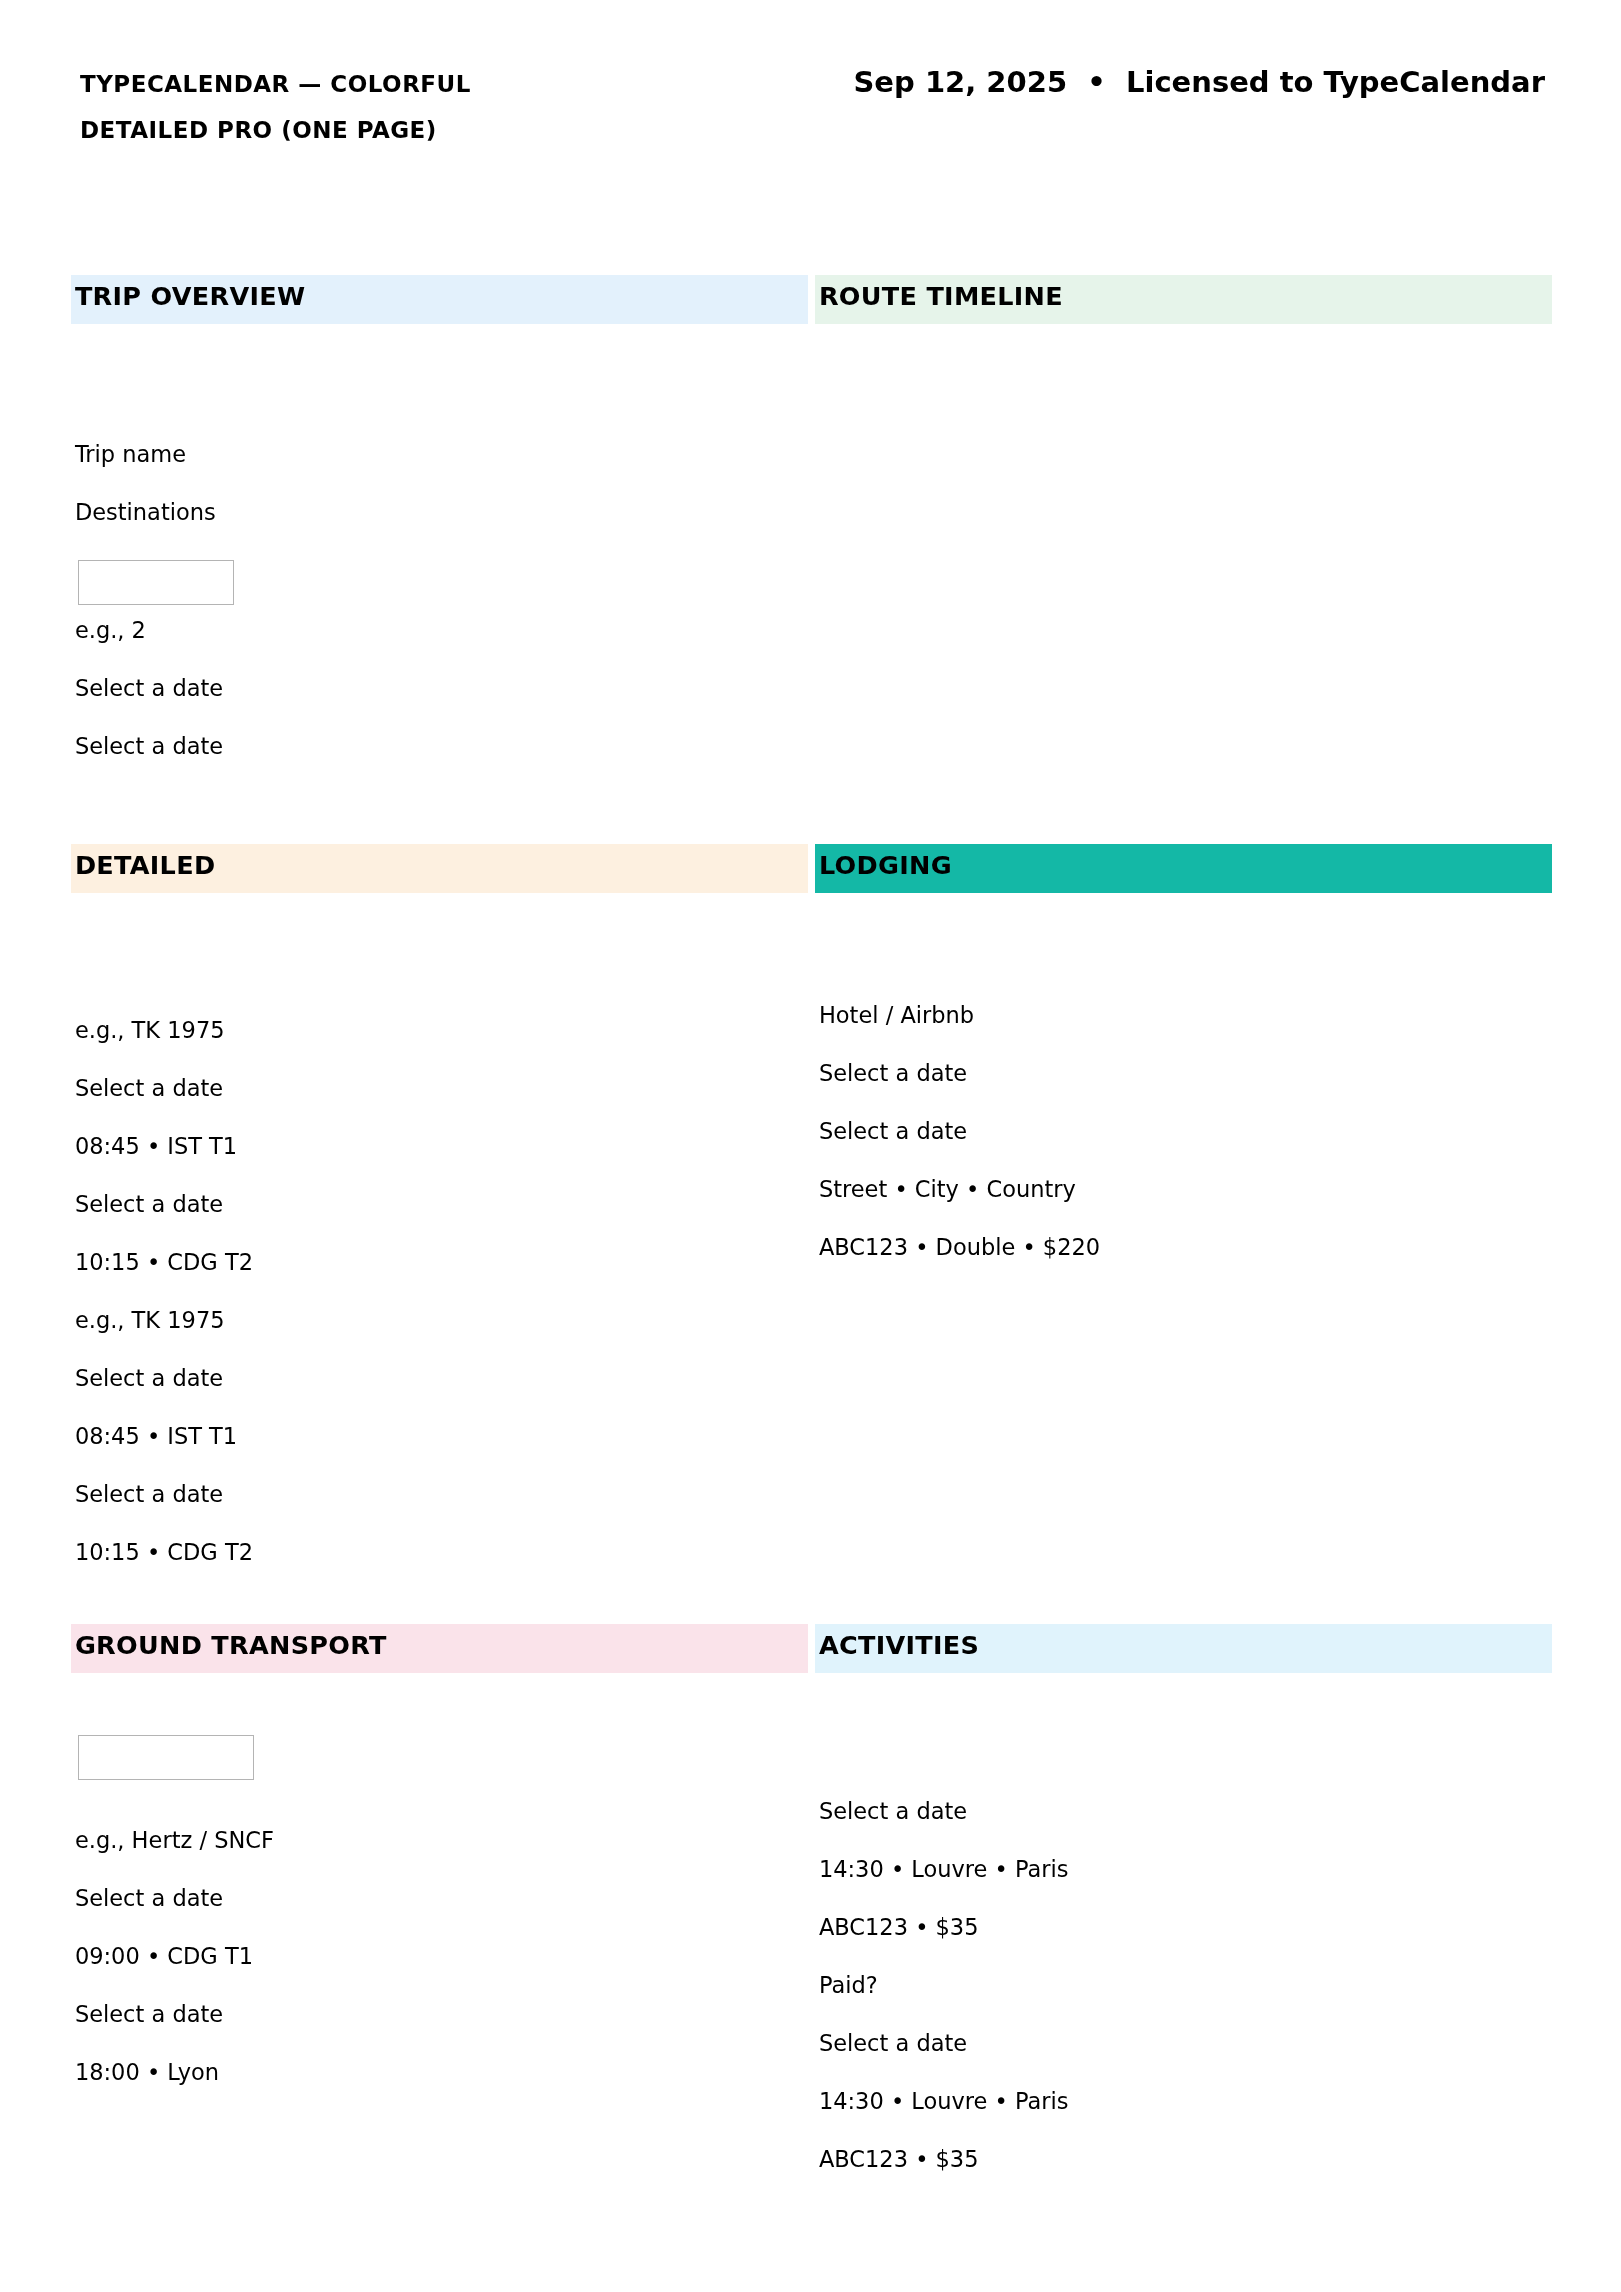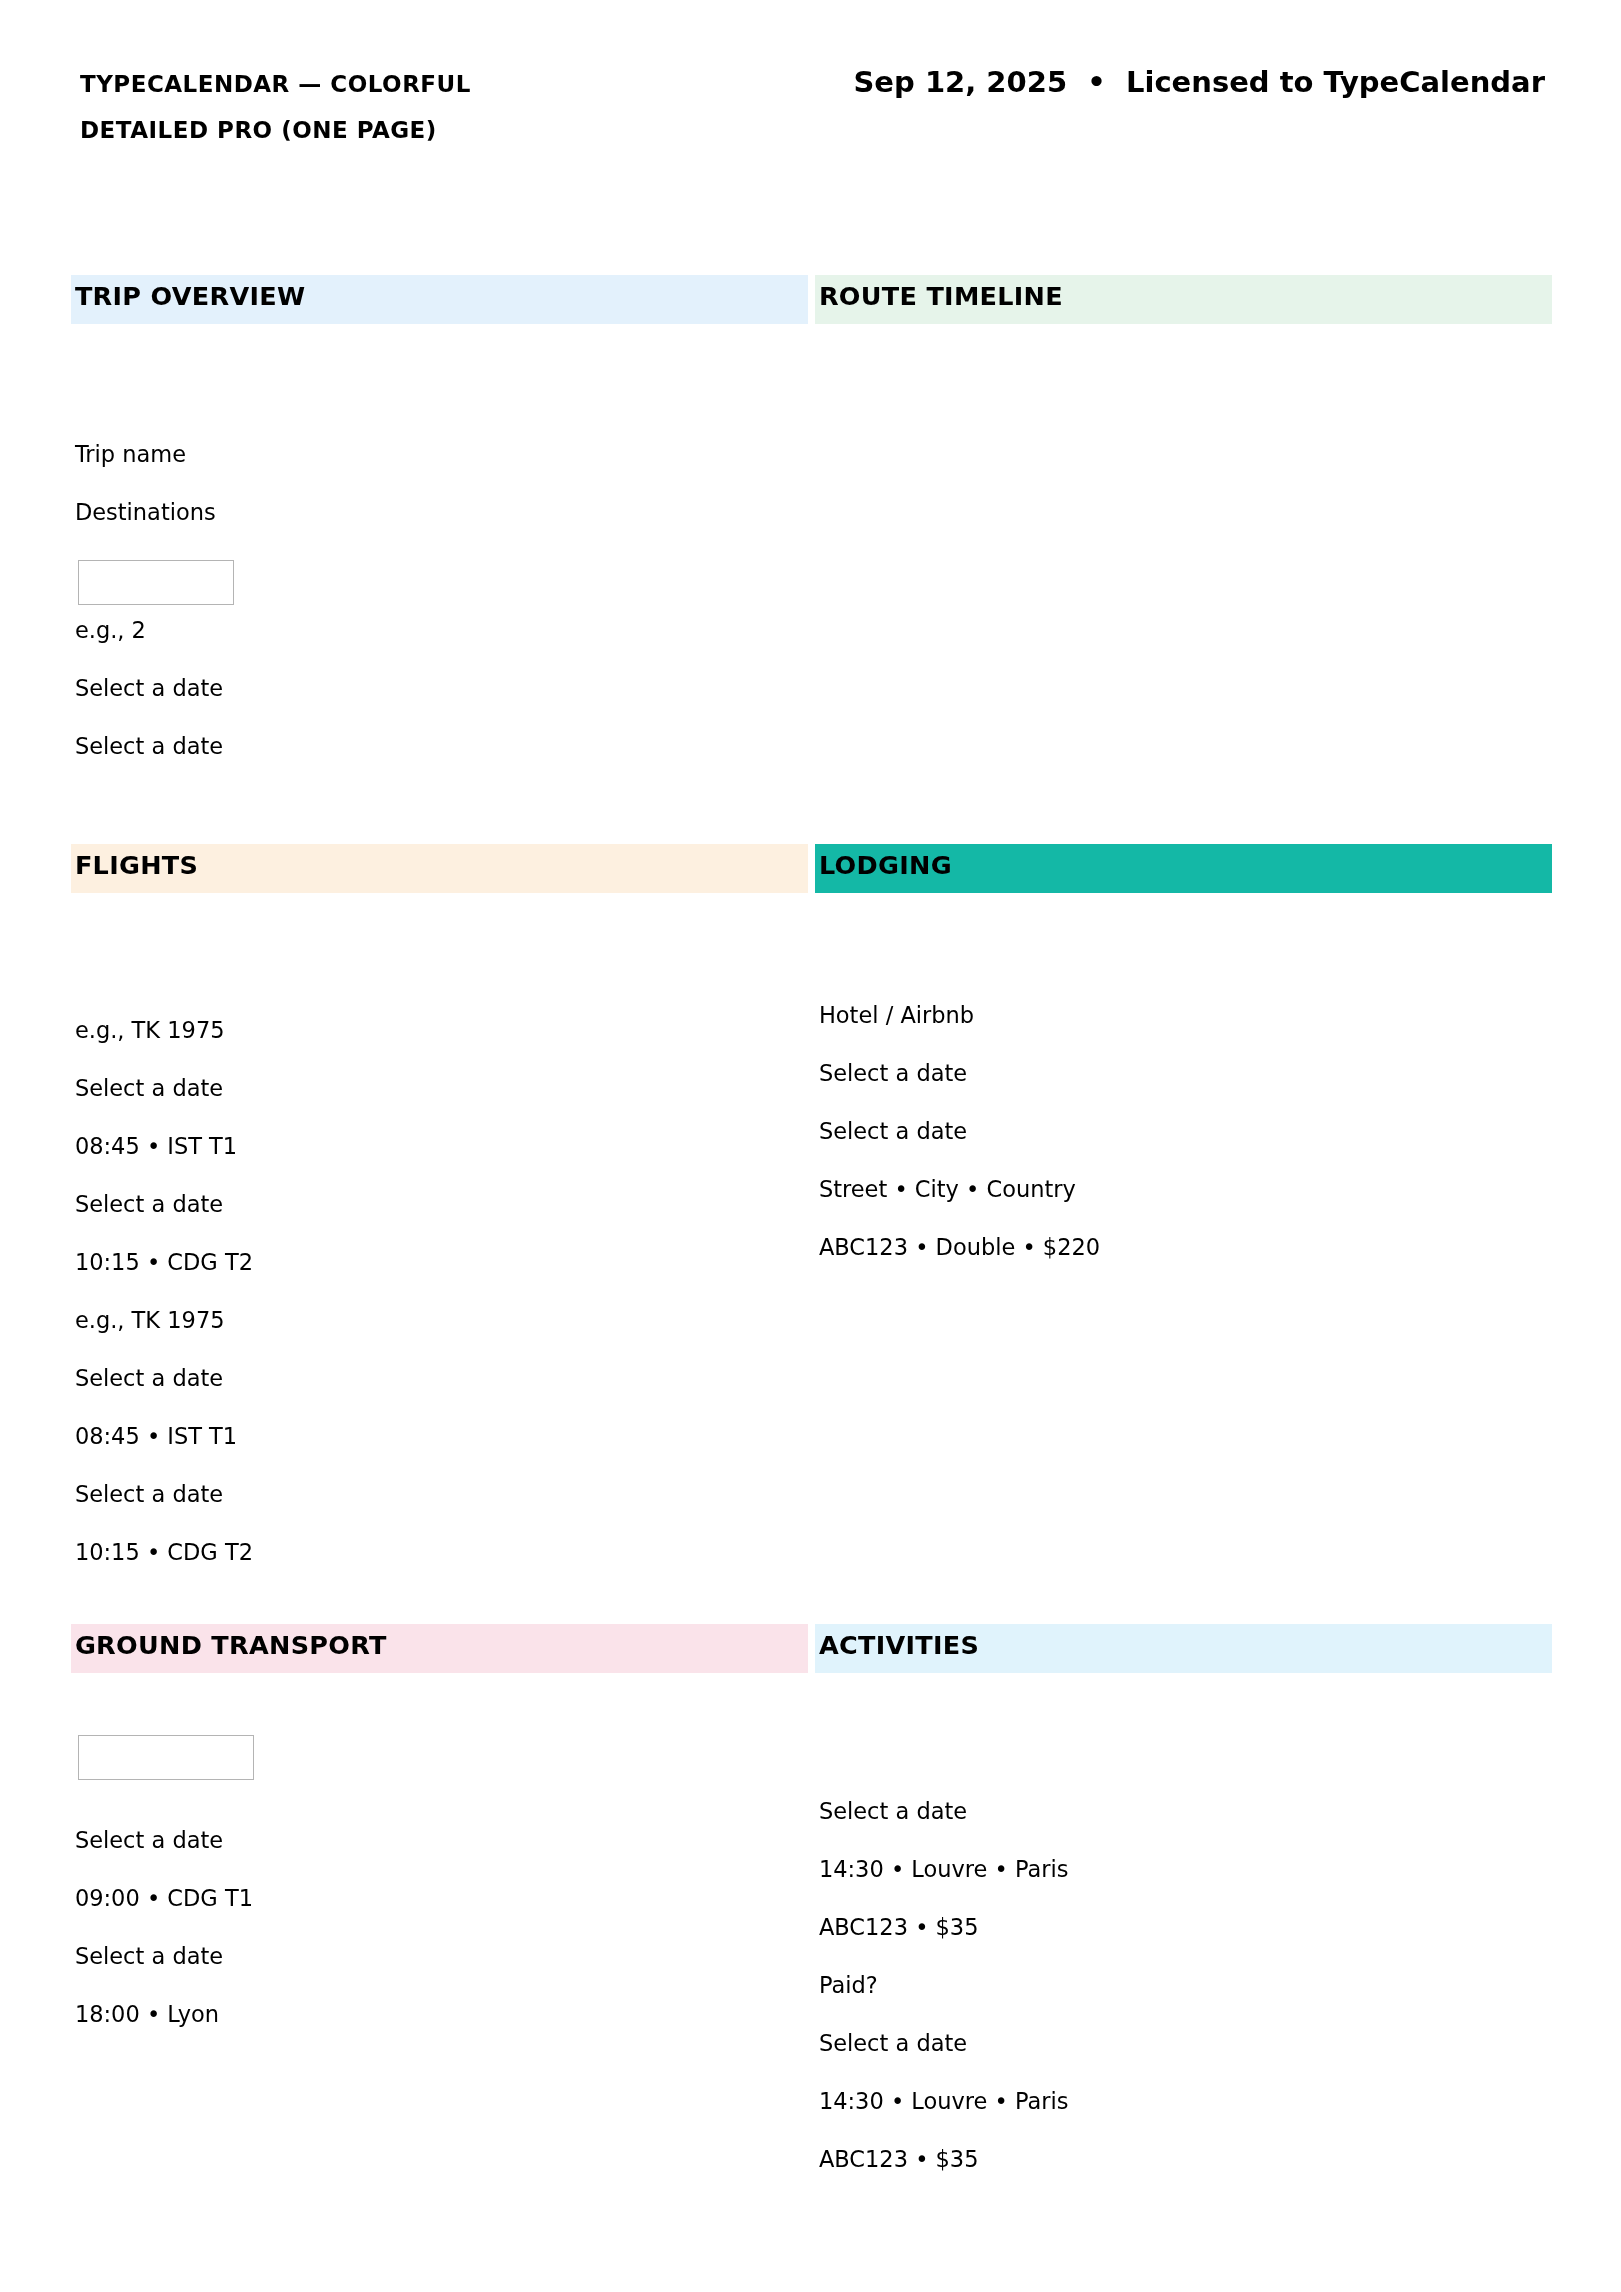--- a/index.html
+++ b/index.html
@@ -47,21 +47,21 @@
 </div>
 
 <div class="section right" style="top:275px">
   <div class="band" style="background:#e6f4ea">
     <h2>ROUTE TIMELINE</h2>
   </div>
 </div>
 
 <div class="section left" style="top:844px">
   <div class="band" style="background:#fdf0e0">
-    <h2>FLIGHTS</h2>
+    <h2>DETAILED</h2>
   </div>
   <div class="items" style="margin-top:123px">
     <div class="item">e.g., TK 1975</div>
     <div class="item">Select a date</div>
     <div class="item">08:45 • IST T1</div>
     <div class="item">Select a date</div>
     <div class="item">10:15 • CDG T2</div>
     <div class="item">e.g., TK 1975</div>
     <div class="item">Select a date</div>
     <div class="item">08:45 • IST T1</div>
@@ -84,20 +84,21 @@
 </div>
 
 <div class="section left" style="top:1624px">
   <div class="band" style="background:#fae3ea">
     <h2>GROUND TRANSPORT</h2>
   </div>
   <div class="items" style="margin-top:62px">
     <div class="item boxrow-top">
       <span class="box" style="width:176px"></span>
     </div>
+    <div class="item">e.g., Hertz / SNCF</div>
     <div class="item">Select a date</div>
     <div class="item">09:00 • CDG T1</div>
     <div class="item">Select a date</div>
     <div class="item">18:00 • Lyon</div>
   </div>
 </div>
 
 <div class="section right" style="top:1624px">
   <div class="band" style="background:#e0f3fc">
     <h2>ACTIVITIES</h2>

